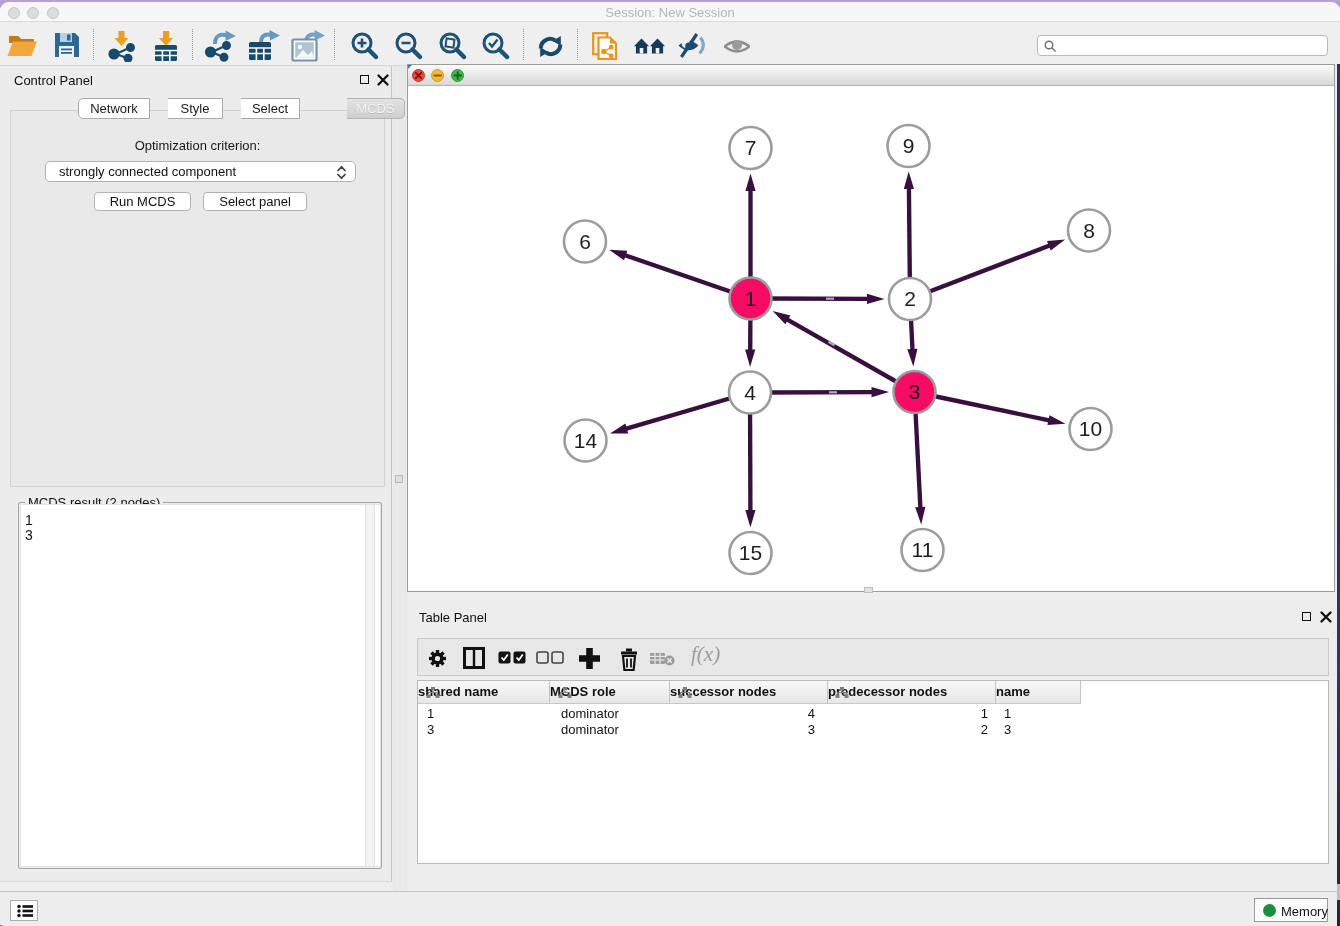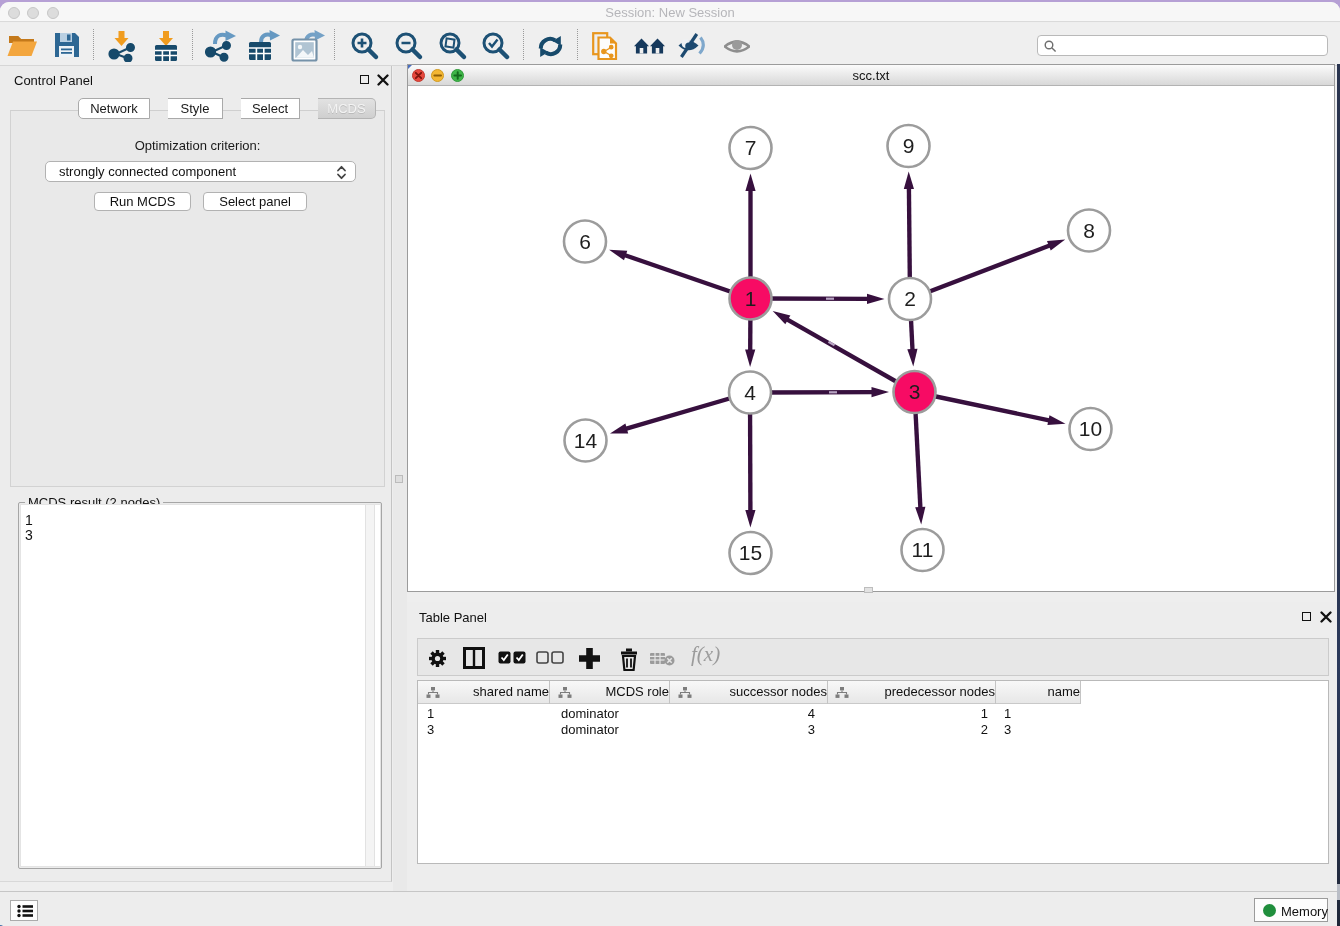--- a/index.html
+++ b/index.html
@@ -25,21 +25,21 @@
   
   #cpanel { position:absolute; left:0; top:64px; width:392px; height:816px; background:#ececec;
             border-right:1px solid #c4c4c4; border-bottom:1px solid #d8d8d8;padding-left:26px; }
   #cphead { position:absolute; left:14px; top:7px; font-size:13px; color:#111; }
   .tabs { position:absolute; display:flex; z-index:3;gap:18px; }
   .tab { height:21px; background:#fff; border:1px solid #a9a9a9; border-left:none;
          font-size:13px; color:#1a1a1a; text-align:center; line-height:20px; }
   .tab.first { border-left:1px solid #a9a9a9; border-radius:5px 0 0 5px; }
   .tab.last { border-radius:0 5px 5px 0; }
   .tab.sel { background:linear-gradient(#e2e2e2,#cfcfcf); color:#f3f3f3;
-             text-shadow:0 1px 0 #bbb; border-color:#b4b4b4; }
+             text-shadow:0 1px 0 #bbb; border-color:#b4b4b4;margin-left:29px; }
   #cpcontent { position:absolute; left:10px; top:44px; width:375px; height:377px;
                background:#e9e9e9; border:1px solid #d2d2d2; border-top:1px solid #cfcfcf; }
   #optlabel { position:absolute; left:0; top:27px; width:100%; text-align:center;
               font-size:13px; color:#1a1a1a; }
   #combo { position:absolute; left:34px; top:50px; width:311px; height:21px; background:#fff;
            border:1px solid #b2b2b2; border-radius:5px; font-size:13px; color:#111;
            line-height:19px; padding-left:13px; }
   .btn { position:absolute; top:81px; height:19px; background:#fff; border:1px solid #b2b2b2;
          border-radius:4px; font-size:13px; color:#111; text-align:center; line-height:17px; }
   #groupbox { position:absolute; left:18px; top:436px; width:364px; height:367px;
@@ -62,21 +62,21 @@
   
   #tpanel { position:absolute; left:407px; top:600px; width:933px; height:297px; background:#ededed; }
   #tphead { position:absolute; left:12px; top:8px; font-size:13px; color:#111; }
   #ttoolbar { position:absolute; left:10px; top:36px; width:912px; height:38px;
               background:#e7e7e7; border:1px solid #cbcbcb; }
   #tgrid { position:absolute; left:10px; top:78px; width:912px; height:184px; background:#fff;
            border:1px solid #b9b9b9; }
   #theadrow { position:absolute; left:0; top:0; width:663px; height:23px;
               background:linear-gradient(#f8f8f8,#e7e7e7); border-bottom:1px solid #c9c9c9; }
   .thcell { position:absolute; top:0; height:23px; border-right:1px solid #c4c4c4;
-            font-size:13px; color:#111; text-align:right; line-height:22px; }
+            font-size:13px; color:#111; text-align:left; line-height:22px;font-weight:bold; }
   .trow { position:absolute; font-size:13px; color:#111; }
   .hicon { position:absolute; top:5px; }
   
   .btab { height:25px !important; background:#fff; border:1px solid #a9a9a9; border-left:none;
           font-size:13px; color:#1a1a1a; text-align:center; line-height:22px; }
   
   #statusbar { position:absolute; left:0; top:889px; width:1340px; height:35px; background:#ededed;
                border-top:1px solid #c6c6c6; }
   #listbtn { position:absolute; left:10px; top:8px; width:28px; height:21px; background:#fdfdfd;
              border:1px solid #ababab; }
@@ -268,21 +268,20 @@
         <div id="mcdsscroll"></div>
       </div>
     </div>
   </div>
   <div id="vdivider">
     <div style="position:absolute;left:2px;top:409px;width:8px;height:8px;background:#dedede;border:1px solid #bbb;"></div>
   </div>
   <div id="netframe">
     <div style="position:absolute;left:0;top:0;width:4px;height:4px;background:#4a6fc0;z-index:5;clip-path:polygon(0 0,100% 0,0 100%);"></div>
     <div id="nettitle">
-      <span>scc.txt</span>
       <div class="mac" style="left:4px;background:#e8483d;border:1px solid #c23b31;"></div>
       <div class="mac" style="left:23px;background:#f4b733;border:1px solid #d19b22;"></div>
       <div class="mac" style="left:43px;background:#3fb548;border:1px solid #2f9a3a;"></div>
       <svg style="position:absolute;left:4px;top:4px" width="53" height="13" viewBox="0 0 53 13">
         <path d="M3.8 3.8 L9.2 9.2 M9.2 3.8 L3.8 9.2" stroke="#7f150d" stroke-width="1.9" stroke-linecap="round"></path>
         <path d="M22.4 6.5 L29 6.5" stroke="#8e5f06" stroke-width="2" stroke-linecap="round"></path>
         <path d="M42.4 6.5 L49 6.5 M45.7 3.2 L45.7 9.8" stroke="#156a1d" stroke-width="2" stroke-linecap="round"></path>
       </svg>
     </div>
     <svg id="graph" style="position:absolute;left:-1px;top:25.5px" width="926" height="499" viewBox="0 0 926 499">

